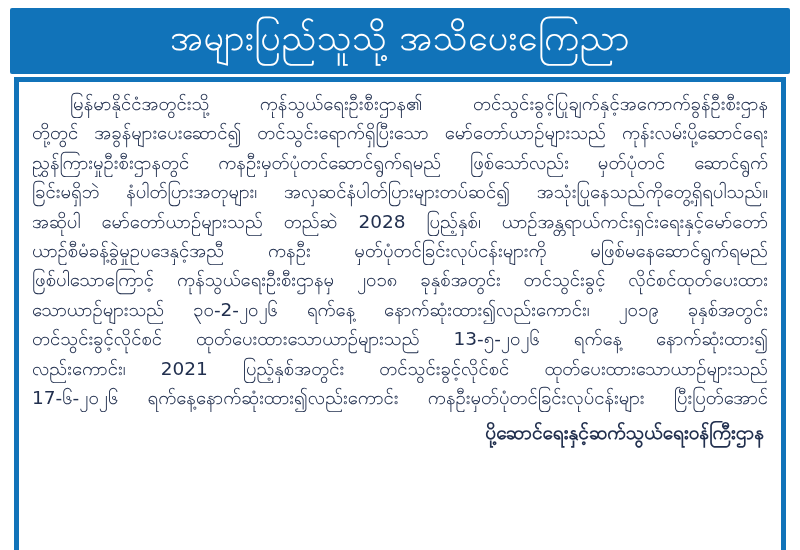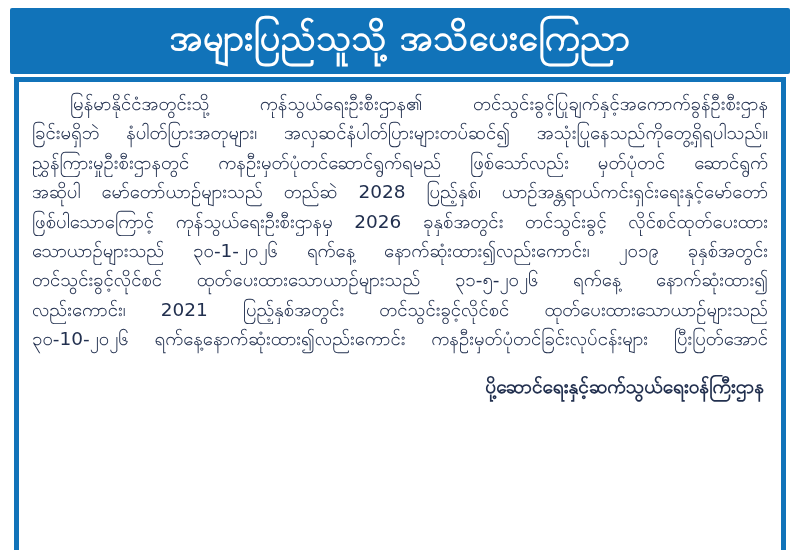--- a/index.html
+++ b/index.html
@@ -13,59 +13,61 @@
   html,body{width:800px;height:550px;background:var(--page_bg);
     font-family:"DejaVu Sans", sans-serif;}
   .page{position:relative;width:800px;height:550px;background:var(--page_bg);overflow:hidden;}
 
   .banner{
     position:absolute;left:10px;top:8px;width:780px;height:66px;
     background:var(--banner_blue);border-radius:2px;
     display:flex;align-items:center;justify-content:center;
   }
   .banner .title{
-    color:var(--title_text);font-size:36px;font-weight:bold;
+    color:var(--title_text);font-size:36px;font-weight:normal;
     letter-spacing:0.5px;white-space:nowrap;
   }
 
   .body-box{
     position:absolute;left:14px;top:77px;width:772px;height:536px;
     border:5px solid var(--border_blue);background:#ffffff;
     padding:7px 13px 0 13px;
   }
   .para .line{
     font-size:18.5px;line-height:29.4px;color:var(--body_text);
     text-align:justify;text-align-last:justify;
     white-space:nowrap;overflow:hidden;
   }
   .para .line.first{text-indent:38px;}
   .para .line.last{text-align-last:left;}
   .signature{
-    margin-top:18px;padding-right:4px;
+    margin-top:6px;padding-right:4px;
     text-align:right;font-size:19px;line-height:29px;font-weight:bold;
     color:var(--body_text);
   }
 </style>
 </head>
 <body>
 
 <div class="page">
 
   <div class="banner">
     <span class="title">အများပြည်သူသို့ အသိပေးကြေညာ</span>
   </div>
 
   <div class="body-box">
     <div class="para">
       <div class="line first">မြန်မာနိုင်ငံအတွင်းသို့ ကုန်သွယ်ရေးဦးစီးဌာန၏ တင်သွင်းခွင့်ပြုချက်နှင့်အကောက်ခွန်ဦးစီးဌာန</div>
+      <div class="line">တို့တွင် အခွန်များပေးဆောင်၍ တင်သွင်းရောက်ရှိပြီးသော မော်တော်ယာဉ်များသည် ကုန်းလမ်းပို့ဆောင်ရေး</div>
+      <div class="line">ညွှန်ကြားမှုဦးစီးဌာနတွင် ကနဦးမှတ်ပုံတင်ဆောင်ရွက်ရမည် ဖြစ်သော်လည်း မှတ်ပုံတင် ဆောင်ရွက်</div>
       <div class="line">ခြင်းမရှိဘဲ နံပါတ်ပြားအတုများ၊ အလှဆင်နံပါတ်ပြားများတပ်ဆင်၍ အသုံးပြုနေသည်ကိုတွေ့ရှိရပါသည်။</div>
-      <div class="line">ညွှန်ကြားမှုဦးစီးဌာနတွင် ကနဦးမှတ်ပုံတင်ဆောင်ရွက်ရမည် ဖြစ်သော်လည်း မှတ်ပုံတင် ဆောင်ရွက်</div>
       <div class="line">အဆိုပါ မော်တော်ယာဉ်များသည် တည်ဆဲ 2028 ပြည့်နှစ်၊ ယာဉ်အန္တရာယ်ကင်းရှင်းရေးနှင့်မော်တော်</div>
-      <div class="line">ဖြစ်ပါသောကြောင့် ကုန်သွယ်ရေးဦးစီးဌာနမှ 2026 ခုနှစ်အတွင်း တင်သွင်းခွင့် လိုင်စင်ထုတ်ပေးထား</div>
-      <div class="line">သောယာဉ်များသည် ၃၀-1-၂၀၂၆ ရက်နေ့ နောက်ဆုံးထား၍လည်းကောင်း၊ ၂၀၁၉ ခုနှစ်အတွင်း</div>
-      <div class="line">တင်သွင်းခွင့်လိုင်စင် ထုတ်ပေးထားသောယာဉ်များသည် ၃၁-၅-၂၀၂၆ ရက်နေ့ နောက်ဆုံးထား၍</div>
+      <div class="line">ယာဉ်စီမံခန့်ခွဲမှုဥပဒေနှင့်အညီ ကနဦး မှတ်ပုံတင်ခြင်းလုပ်ငန်းများကို မဖြစ်မနေဆောင်ရွက်ရမည်</div>
+      <div class="line">ဖြစ်ပါသောကြောင့် ကုန်သွယ်ရေးဦးစီးဌာနမှ ၂၀၁၈ ခုနှစ်အတွင်း တင်သွင်းခွင့် လိုင်စင်ထုတ်ပေးထား</div>
+      <div class="line">သောယာဉ်များသည် ၃၀-2-၂၀၂၆ ရက်နေ့ နောက်ဆုံးထား၍လည်းကောင်း၊ ၂၀၁၉ ခုနှစ်အတွင်း</div>
+      <div class="line">တင်သွင်းခွင့်လိုင်စင် ထုတ်ပေးထားသောယာဉ်များသည် 13-၅-၂၀၂၆ ရက်နေ့ နောက်ဆုံးထား၍</div>
       <div class="line">လည်းကောင်း၊ 2021 ပြည့်နှစ်အတွင်း တင်သွင်းခွင့်လိုင်စင် ထုတ်ပေးထားသောယာဉ်များသည်</div>
-      <div class="line">၃၀-10-၂၀၂၆ ရက်နေ့နောက်ဆုံးထား၍လည်းကောင်း ကနဦးမှတ်ပုံတင်ခြင်းလုပ်ငန်းများ ပြီးပြတ်အောင်</div>
+      <div class="line">17-၆-၂၀၂၆ ရက်နေ့နောက်ဆုံးထား၍လည်းကောင်း ကနဦးမှတ်ပုံတင်ခြင်းလုပ်ငန်းများ ပြီးပြတ်အောင်</div>
     </div>
     <div class="signature">ပို့ဆောင်ရေးနှင့်ဆက်သွယ်ရေးဝန်ကြီးဌာန</div>
   </div>
 
 </div>
 
 </body></html>

